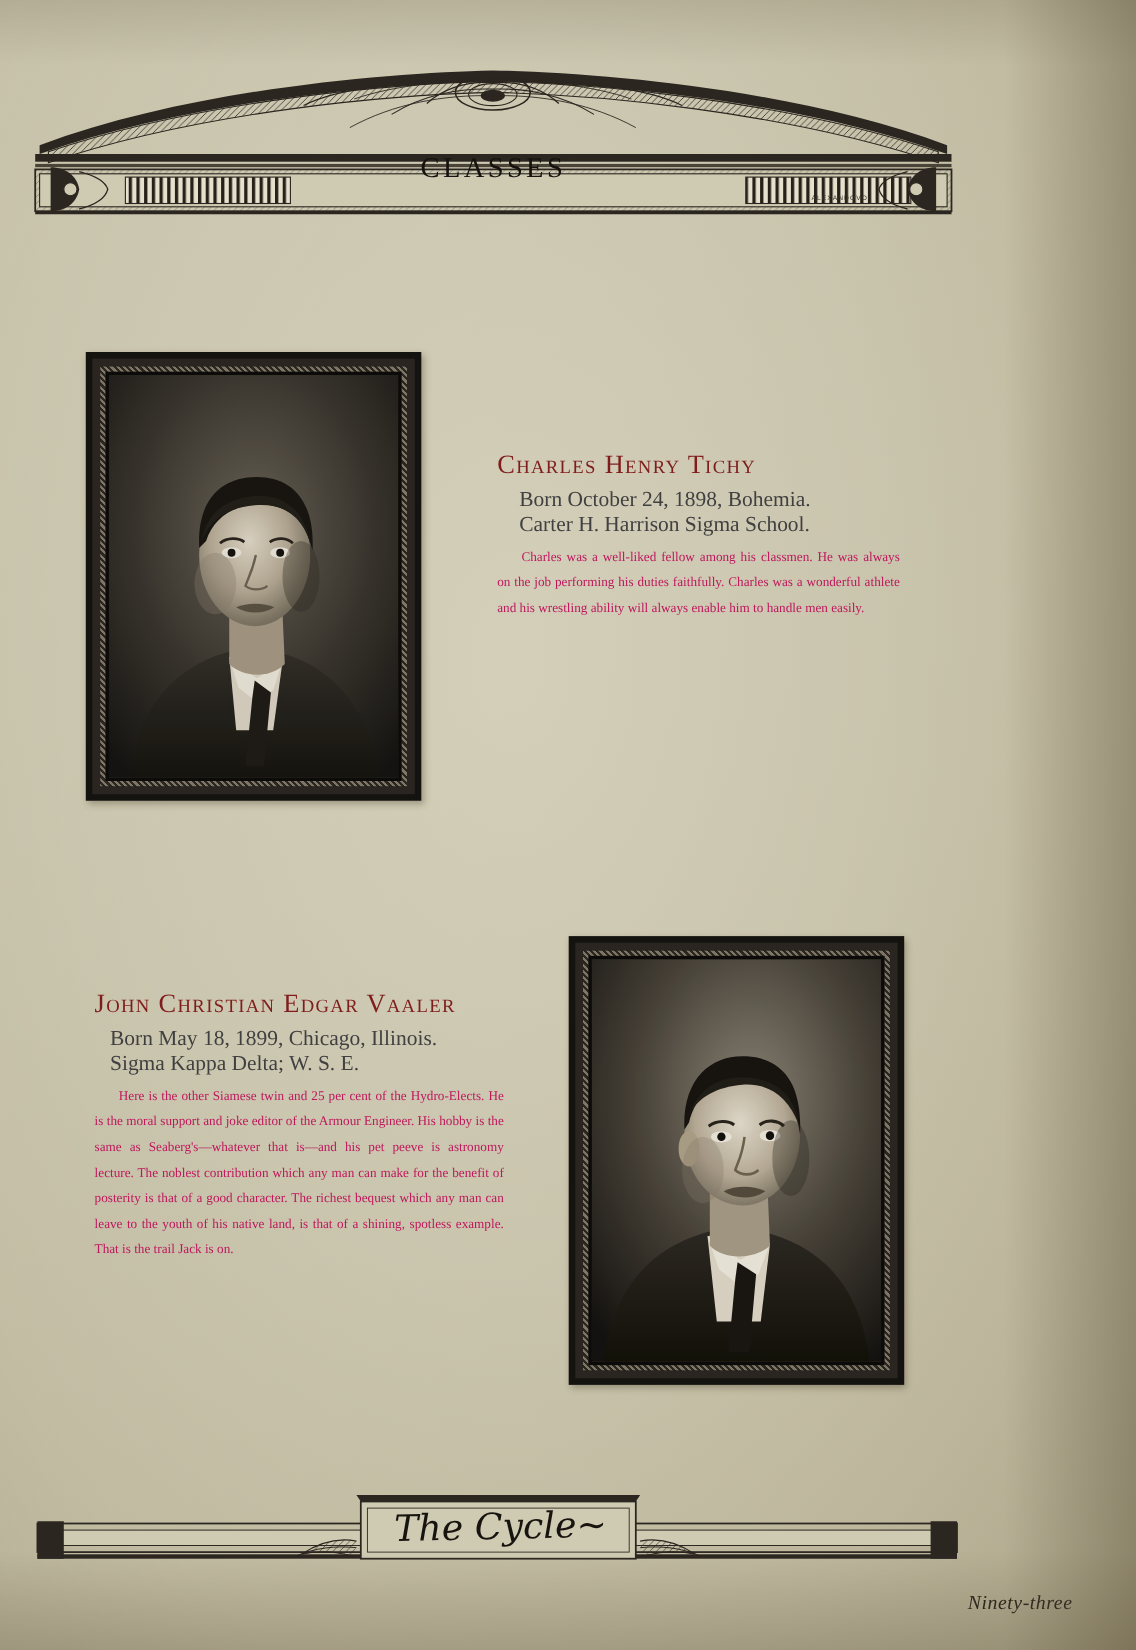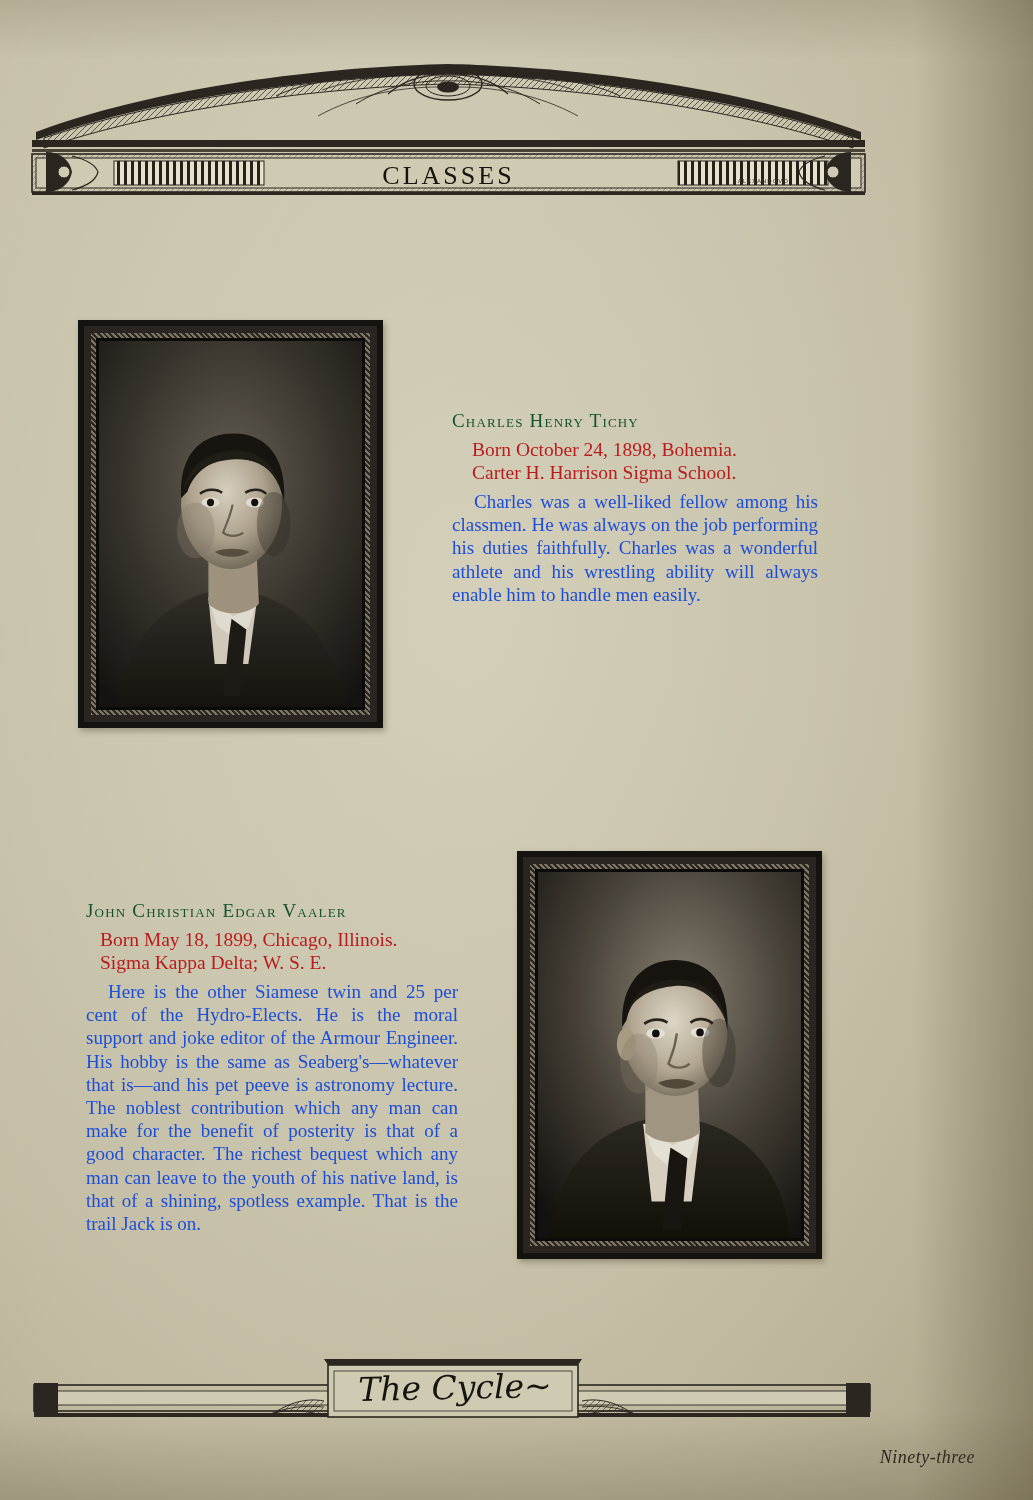--- a/index.html
+++ b/index.html
@@ -53,21 +53,20 @@
   }
   .header-title {
     position: absolute;
     left: 0; right: 0;
     top: 78px;
     text-align: center;
     font-family: "Liberation Serif", serif;
     font-size: 26px;
     letter-spacing: 3px;
     color: #16130f;
-    margin-top: 23px;
   }
   .ornament-signature {
     position: absolute;
     right: 82px;
     top: 118px;
     font-size: 6px;
     letter-spacing: 1px;
     color: #3b352a;
     font-family: "Liberation Sans", sans-serif;
   }
@@ -117,39 +116,39 @@
   #portrait-vaaler {
     left: 517px;
     top: 851px;
     width: 305px;
     height: 408px;
   }
 
   
   .entry-name {
     font-variant: small-caps;
-    font-size: 19px;
+    font-size: 24px;
     letter-spacing: 1.2px;
     margin: 0 0 6px 0;
-    color: #14532d;
+    color: #7f1d1d;
   }
   .entry-line {
     font-size: 19.5px;
     line-height: 23px;
     margin: 0;
     padding-left: 20px;
-    color: #b91c1c;
+    color: #404040;
   }
   .entry-body {
-    font-size: 19px;
+    font-size: 12px;
     line-height: 23.2px;
     margin: 6px 0 0 0;
     text-align: justify;
     text-indent: 22px;
-    color: #1d4ed8;
+    color: #be185d;
   }
 
   #entry-tichy {
     position: absolute;
     left: 452px;
     top: 410px;
     width: 366px;
   }
   #entry-vaaler {
     position: absolute;

